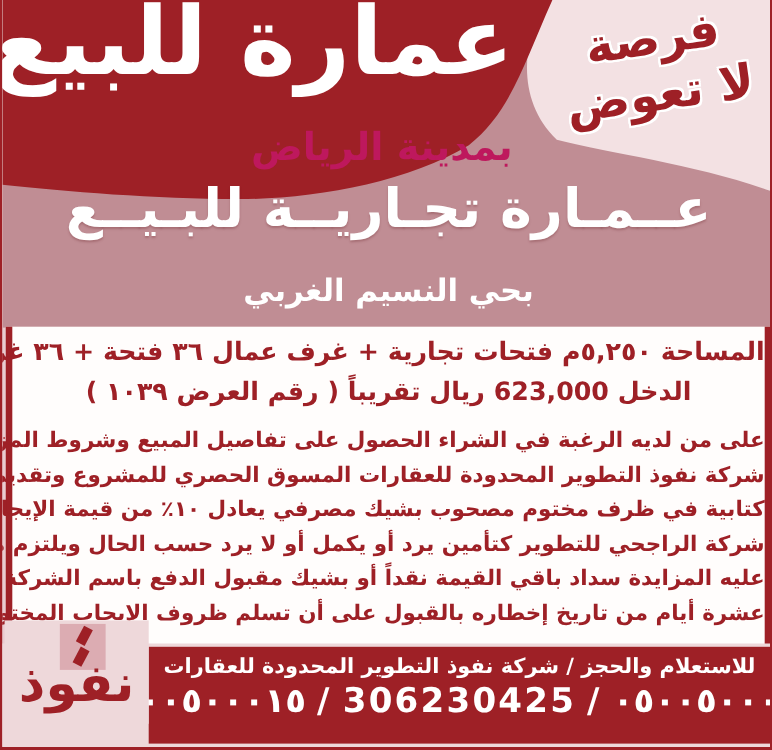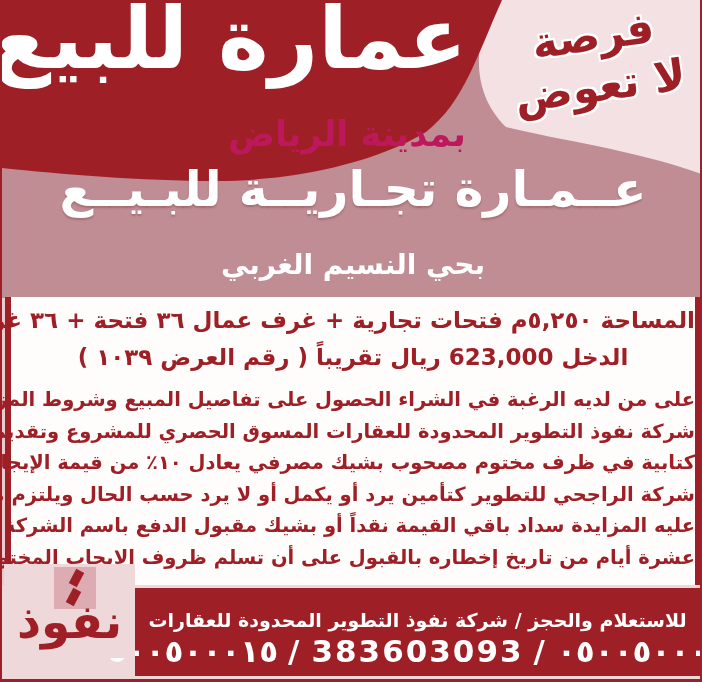--- a/index.html
+++ b/index.html
@@ -75,21 +75,21 @@
     font-size:19.5px;font-weight:bold;line-height:31.5px;
     white-space:nowrap;
   }
   
   .footer-strip{left:0;top:585px;width:702px;height:97px;background:#eed8da;}
   .footer-band{
     left:133px;top:588px;width:565px;height:88px;
     background:#9e2026;color:#fff;text-align:center;
   }
   .contact-line{
-    margin-top:21px;
+    margin-top:7px;
     font-size:19px;font-weight:bold;
     white-space:nowrap;
   }
   .phones{
     margin-top:2px;
     display:flex;justify-content:center;align-items:center;
     gap:10px;
     font-size:31px;font-weight:bold;letter-spacing:2px;
     direction:rtl;
   }
@@ -141,21 +141,21 @@
     </div>
   </div>
 
   <div class="abs footer-strip"></div>
 
   <div class="abs footer-band">
     <div class="contact-line">للاستعلام والحجز / شركة نفوذ التطوير المحدودة للعقارات</div>
     <div class="phones">
       <span class="phone-num">٠٥٠٠٥٠٠٠١٢</span>
       <span>/</span>
-      <span class="phone-num">383603093</span>
+      <span class="phone-num">306230425</span>
       <span>/</span>
       <span class="phone-num">٠٥٠٠٥٠٠٠١٥</span>
     </div>
   </div>
 
   <div class="abs logo-box">
     <svg class="logo-icon" viewBox="0 0 42 42" xmlns="http://www.w3.org/2000/svg" aria-hidden="true">
       <rect x="0" y="0" width="42" height="42" fill="#dcacb2"></rect>
       <rect x="18" y="3" width="9" height="16" fill="#9e2026" transform="rotate(28 22.5 11)"></rect>
       <rect x="15" y="22" width="9" height="16" fill="#9e2026" transform="rotate(28 19.5 30)"></rect>

